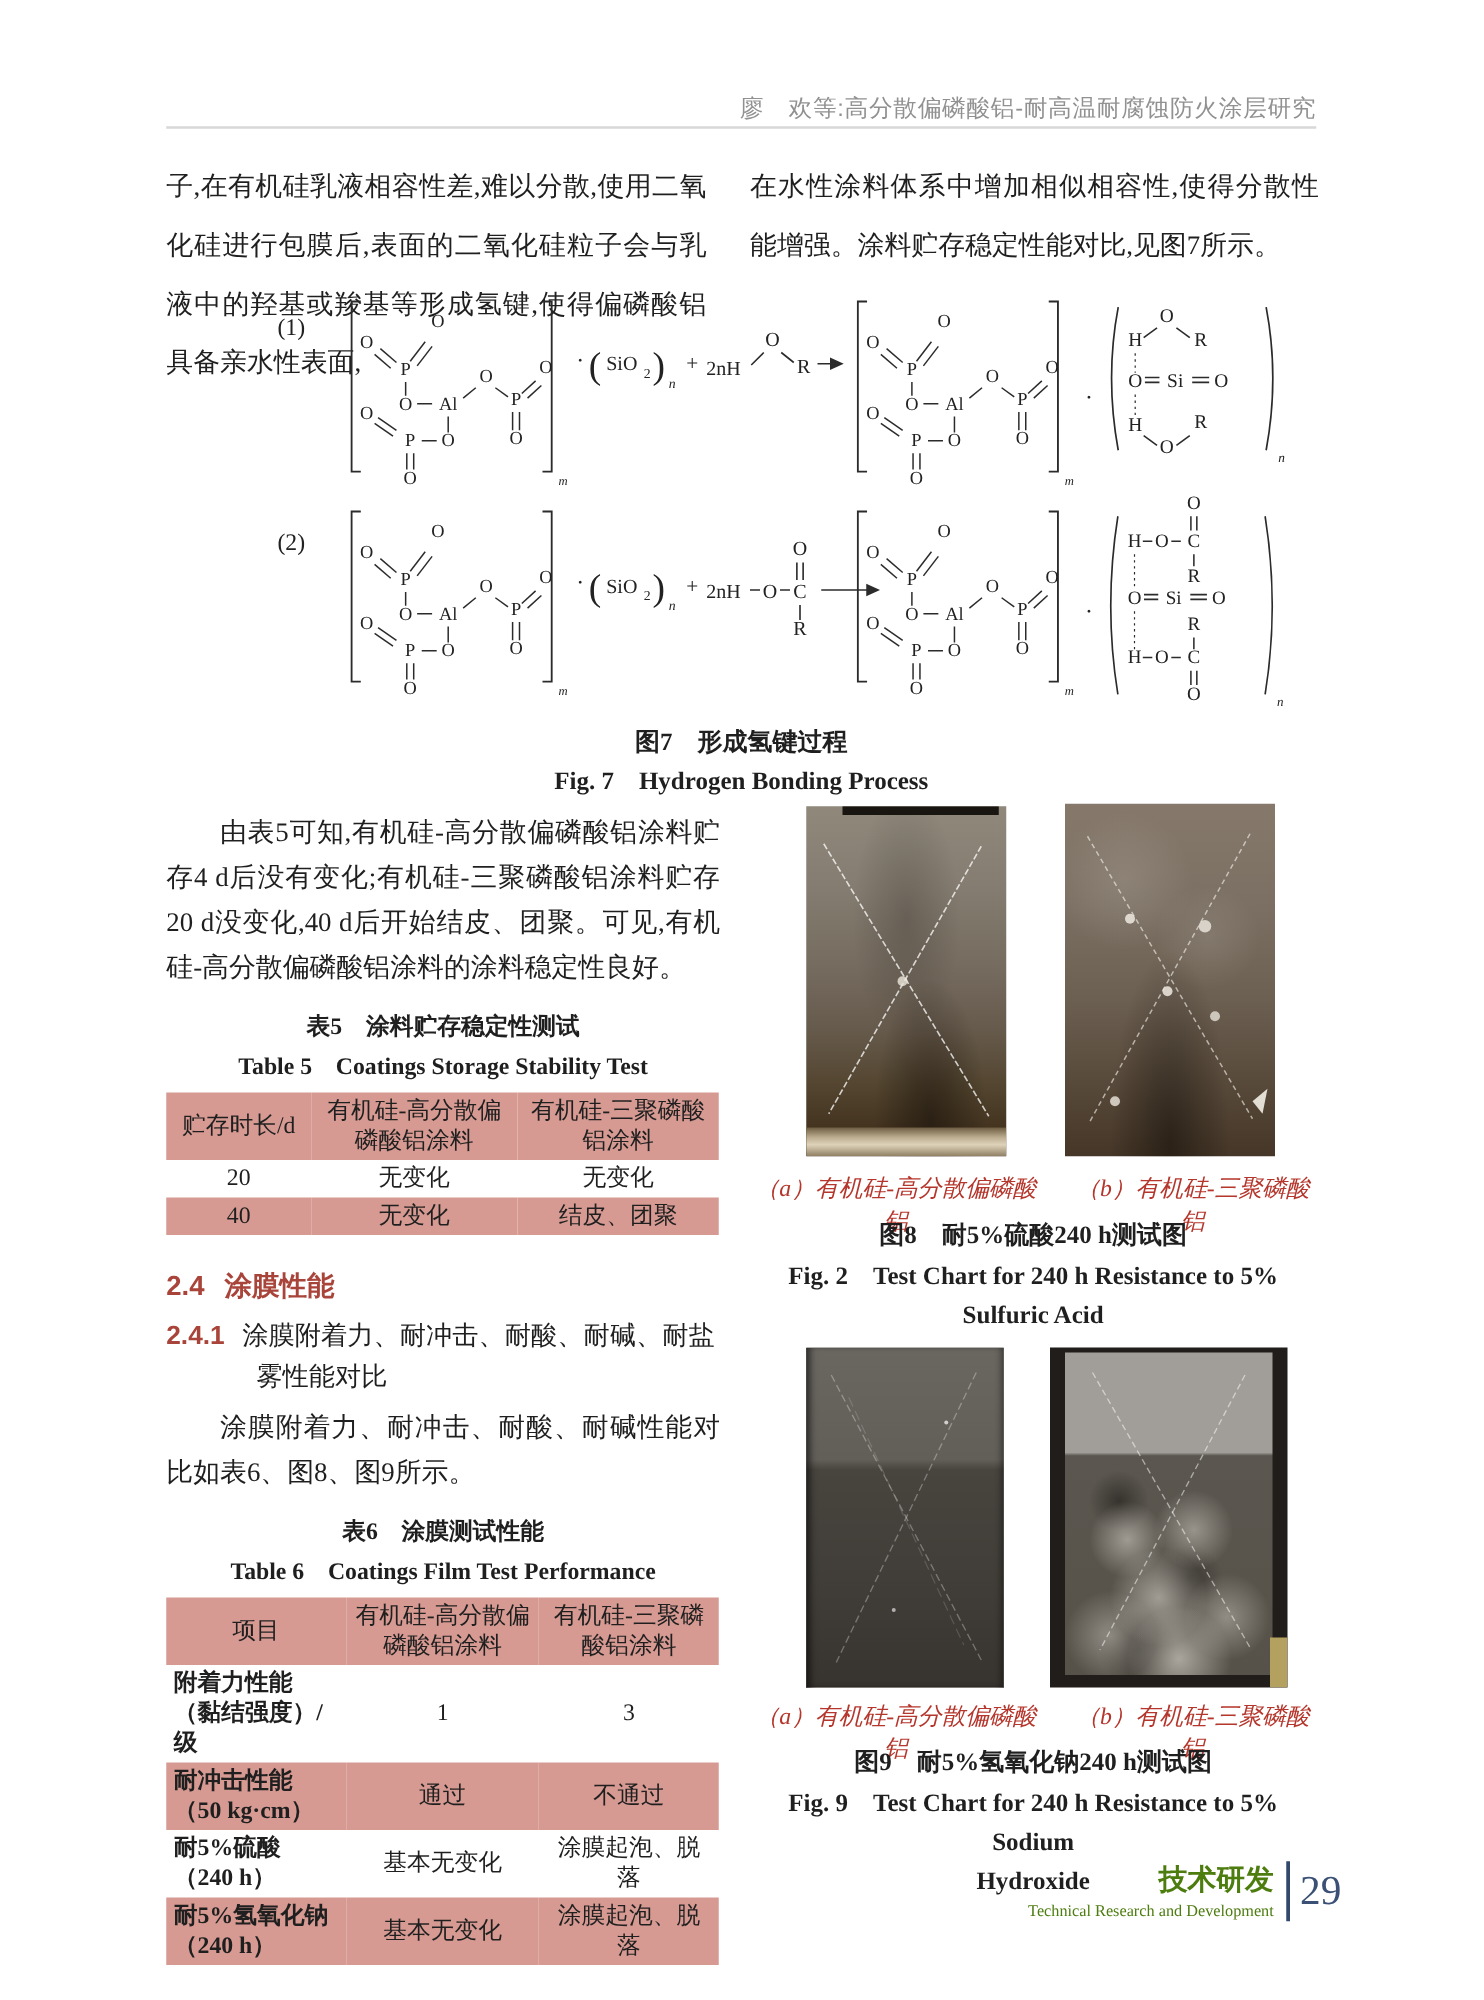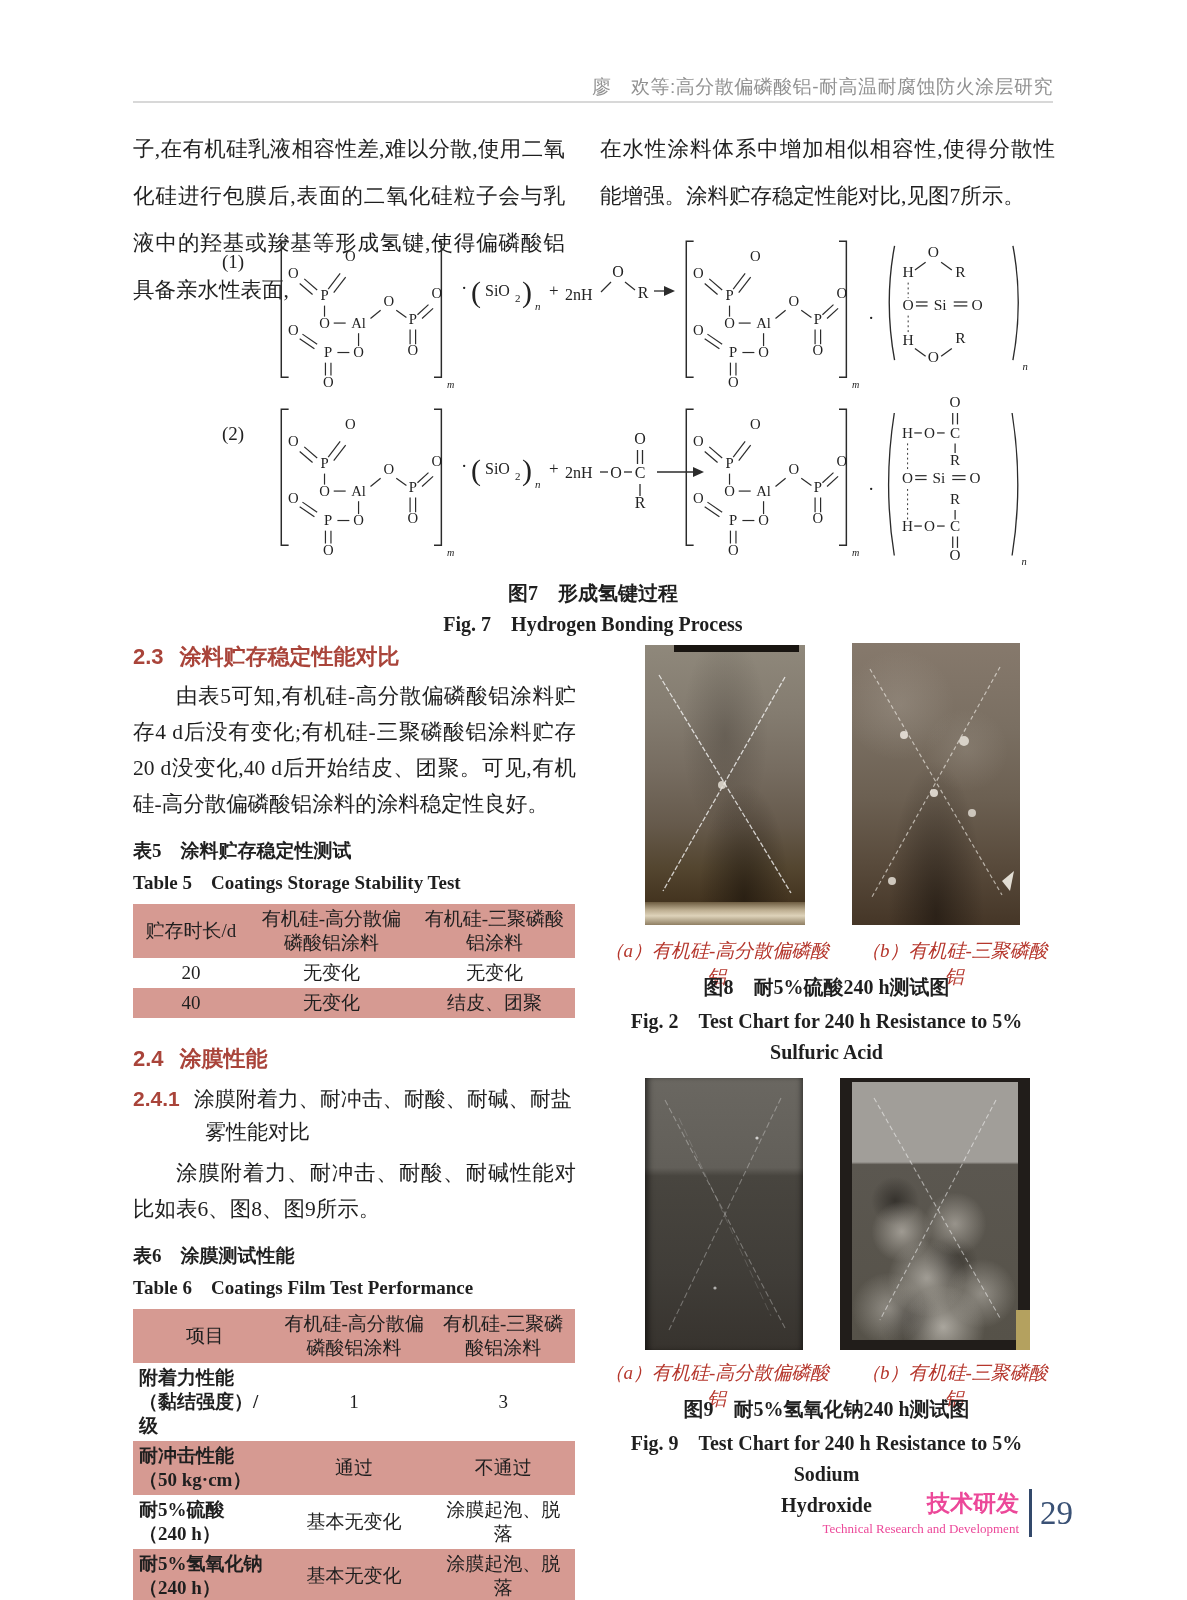--- a/index.html
+++ b/index.html
@@ -38,21 +38,21 @@
   .fig7-cap{left:133px;top:580px;width:920px;text-align:center;font-weight:bold;}
   .fig7-cap .cn{font-size:20px;}
   .fig7-cap .en{font-size:20px;margin-top:4px;}
 
   
   .leftcol{left:133px;top:642px;width:443px;}
   .h-sec{font-family:"Liberation Sans","DejaVu Sans",sans-serif;font-weight:bold;
     font-size:22px;color:#a9443a;margin:0;}
   .h-sec .num{margin-right:16px;}
   .para{font-size:21.5px;line-height:36px;text-align:justify;text-indent:2em;margin:6px 0 0 0;}
-  .tbl-title{ text-align:left;font-weight:bold;font-size:19px;margin-top:16px;}
+  .tbl-title{ text-align:center;font-weight:bold;font-size:19px;margin-top:16px;}
   .tbl-title .en{margin-top:6px;}
   table.data{border-collapse:collapse;width:442px;margin-top:8px;font-size:19px;}
   table.data td,table.data th{padding:3px 6px;font-weight:normal;line-height:24px;}
   table.data thead tr{background:#d69a92;}
   table.data td{text-align:center;vertical-align:middle;}
   table.data th{text-align:center;vertical-align:middle;}
   #table6 tbody tr:nth-child(even){background:#d69a92;}
   #table5 tbody tr:nth-child(even){background:#d69a92;}
   #table6 td.lbl{text-align:left;font-weight:bold;}
   .h-sub{font-size:21px;line-height:33px;margin-top:8px;padding-left:72px;text-indent:-72px;}
@@ -98,21 +98,21 @@
   #photo9b .corner{position:absolute;right:0;bottom:0;width:14px;height:40px;background:#b4a15f;}
 
   
   .fig-sub{color:#b5362c;font-size:19px;font-style:italic;display:flex;justify-content:center;gap:22px;
     width:453px;left:600px;text-align:center;font-weight:normal;}
   .fig-cn{width:453px;left:600px;text-align:center;font-weight:bold;font-size:20px;}
   .fig-en{width:453px;left:600px;text-align:center;font-weight:bold;font-size:20px;line-height:31px;}
 
   
   .footer{left:680px;top:1488px;width:393px;display:flex;justify-content:flex-end;align-items:center;}
-  .footer .f-txt{text-align:right;color:#ec4899;}
+  .footer .f-txt{text-align:right;color:#4d7c0f;}
   .footer .f-cn{font-family:"Liberation Sans","DejaVu Sans",sans-serif;font-weight:bold;font-size:23px;}
   .footer .f-en{font-size:13px;font-weight:normal;margin-top:2px;}
   .footer .f-bar{width:3px;height:48px;background:#33496b;margin:0 8px 0 10px;}
   .footer .f-num{color:#3a5175;font-size:33px;line-height:48px;}
 </style>
 </head>
 <body>
 
 <div class="abs running-title">廖　欢等:高分散偏磷酸铝-耐高温耐腐蚀防火涂层研究</div>
 <div class="abs header-rule"></div>
@@ -283,23 +283,20 @@
     </g>
   </g>
 </svg>
 
 <div class="abs fig7-cap">
   <div class="cn">图7　形成氢键过程</div>
   <div class="en">Fig. 7　Hydrogen Bonding Process</div>
 </div>
 
 <div class="abs leftcol">
-  <h2 class="h-sec">
-    <span class="num">2.3</span><span>涂料贮存稳定性能对比</span>
-  </h2>
   <p class="para">由表5可知,有机硅-高分散偏磷酸铝涂料贮存4 d后没有变化;有机硅-三聚磷酸铝涂料贮存20 d没变化,40 d后开始结皮、团聚。可见,有机硅-高分散偏磷酸铝涂料的涂料稳定性良好。</p>
 
   <div class="tbl-title">
     <div class="cn">表5　涂料贮存稳定性测试</div>
     <div class="en">Table 5　Coatings Storage Stability Test</div>
   </div>
   <table class="data" id="table5">
     <thead>
       <tr>
         <th style="width:112px">贮存时长/d</th>

